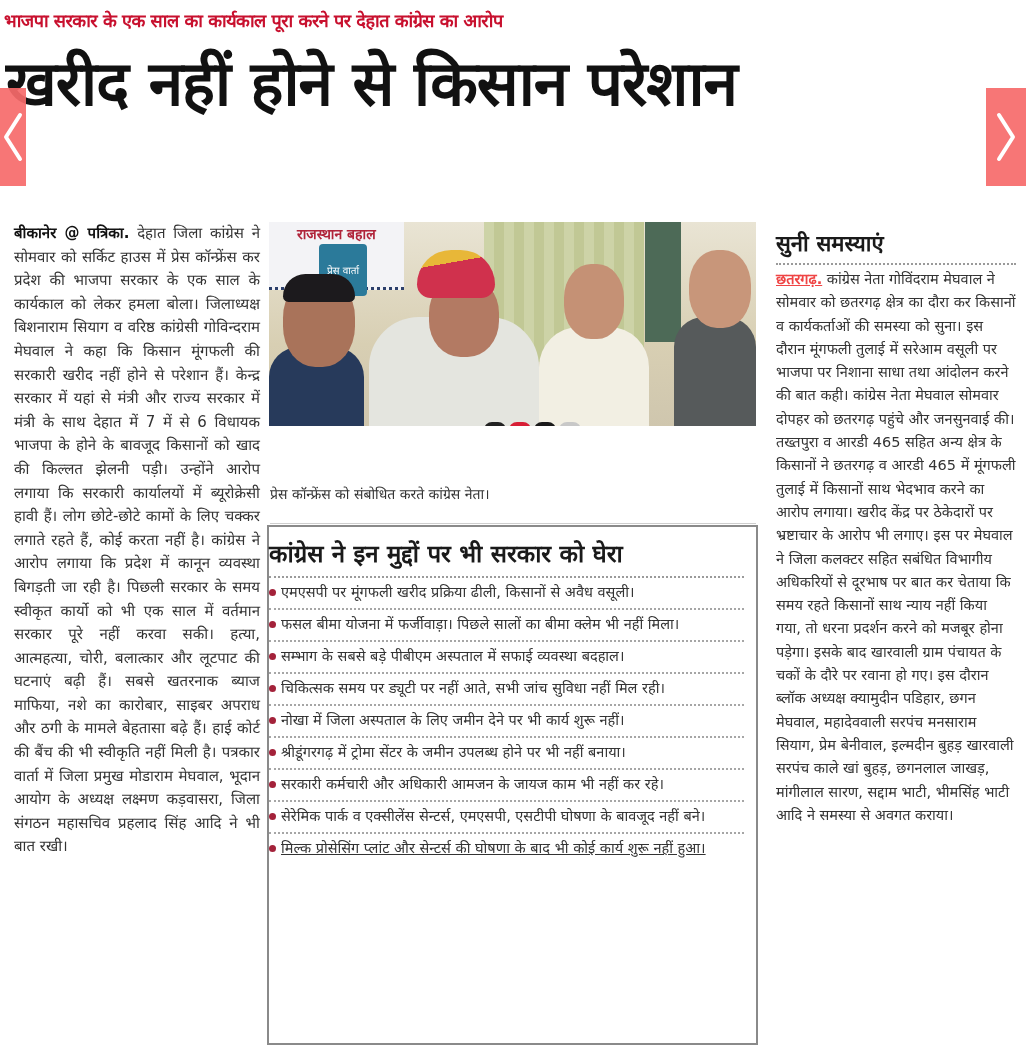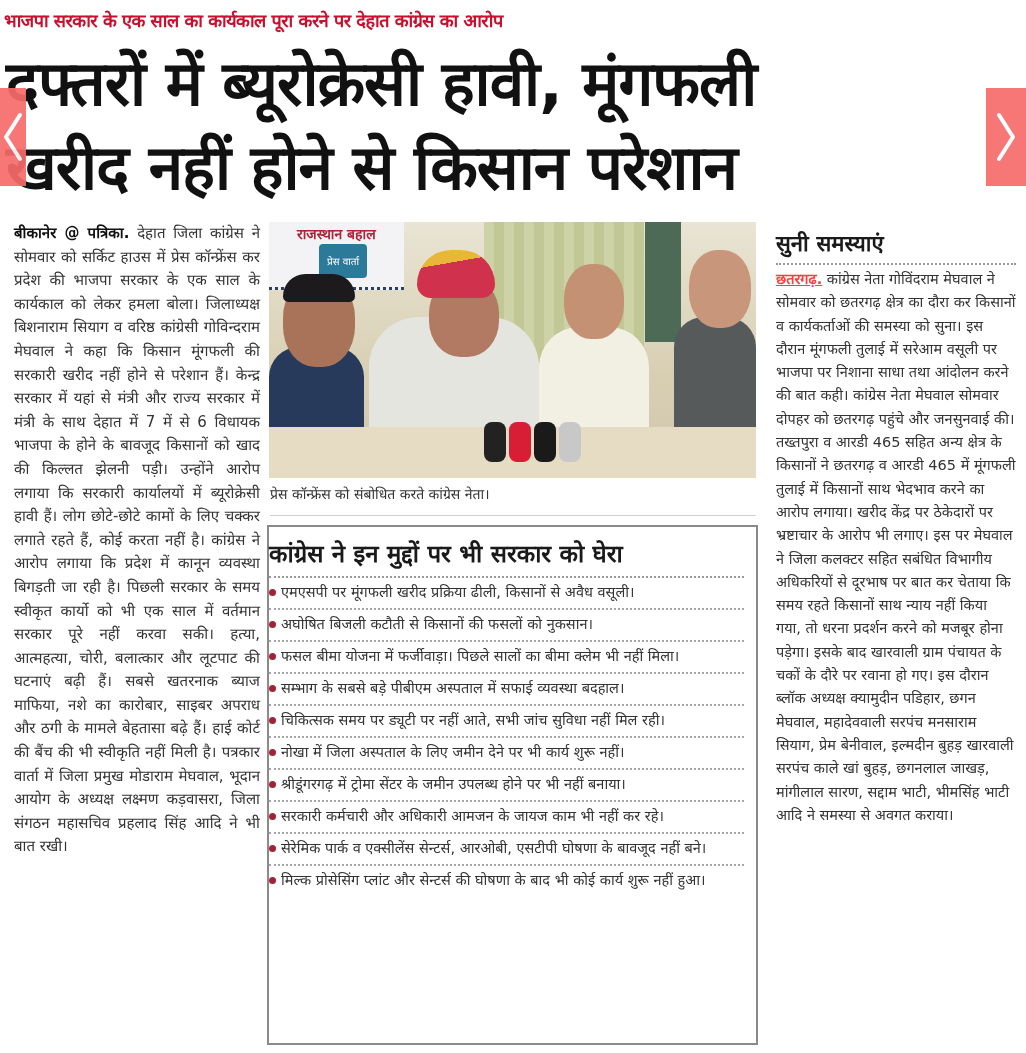--- a/index.html
+++ b/index.html
@@ -26,67 +26,67 @@
   .nav-arrow.right { right: 0; }
   .nav-arrow svg { display: block; }
 
   .col-left {
     position: absolute; left: 14px; top: 222px; width: 246px;
     font-size: 15px; line-height: 23.6px; text-align: justify; color: #333;
   }
   .col-left .dateline { font-weight: bold; color: #111; }
 
   .photo {
-    position: absolute; left: 269px; top: 222px; width: 487px; height: 256px;
+    position: absolute; left: 269px; top: 222px; width: 487px; height: 204px;
     background: linear-gradient(180deg, #e9e4d4 0%, #d8cfb3 60%, #cfc6ae 100%);
     overflow: hidden;
   }
   .photo .banner {
     position: absolute; left: 0; top: 0; width: 135px; height: 68px;
     background: #f3f3f6; border-bottom: 3px dotted #2c3f6b;
   }
   .photo .banner-title { position: absolute; left: 28px; top: 2px; font-size: 14px; font-weight: bold; color: #b0243a; }
-  .photo .banner-sub { position: absolute; left: 50px; top: 22px; font-size: 10px; color: #fff; background: #2b7a9a; padding: 10px 8px; border-radius: 4px; }
+  .photo .banner-sub { position: absolute; left: 50px; top: 22px; font-size: 10px; color: #fff; background: #2b7a9a; padding: 19px 8px; border-radius: 4px; }
   .photo .curtain { position: absolute; left: 215px; top: 0; width: 160px; height: 140px;
     background: repeating-linear-gradient(90deg, #cdd3a7 0 10px, #c1c895 10px 20px); }
   .photo .wall-green { position: absolute; left: 376px; top: 0; width: 36px; height: 120px; background: #4d6a57; }
   .photo .person { position: absolute; border-radius: 50% 50% 10px 10px; }
   .photo .p1-body { left: 0; top: 125px; width: 95px; height: 135px; background: #273a5b; border-radius: 30px 30px 0 0; }
   .photo .p1-head { left: 14px; top: 55px; width: 72px; height: 90px; background: #a9735a; border-radius: 45%; }
   .photo .p1-hair { left: 14px; top: 52px; width: 72px; height: 28px; background: #1c1a1d; border-radius: 40px 40px 10px 10px; }
   .photo .p2-body { left: 100px; top: 95px; width: 170px; height: 165px; background: #e4e5df; border-radius: 50px 50px 0 0; }
   .photo .p2-head { left: 160px; top: 55px; width: 70px; height: 80px; background: #b37a63; border-radius: 45%; }
   .photo .p2-turban { left: 148px; top: 28px; width: 78px; height: 48px;
     background: linear-gradient(170deg, #e8b738 0 30%, #d0314d 30% 100%); border-radius: 40px 40px 16px 16px; }
   .photo .p3-body { left: 270px; top: 105px; width: 110px; height: 150px; background: #f2efe3; border-radius: 40px 40px 0 0; }
   .photo .p3-head { left: 295px; top: 42px; width: 60px; height: 75px; background: #c59175; border-radius: 45%; }
   .photo .p4-body { left: 405px; top: 95px; width: 82px; height: 150px; background: #565a5b; border-radius: 30px 30px 0 0; }
   .photo .p4-head { left: 420px; top: 28px; width: 62px; height: 78px; background: #c8967a; border-radius: 45%; }
   .photo .table { position: absolute; left: 0; top: 205px; width: 487px; height: 51px; background: #e6dcc3; }
   .photo .mic { position: absolute; top: 200px; width: 22px; height: 40px; border-radius: 8px; }
 
   .caption {
     position: absolute; left: 270px; top: 484px; width: 486px;
-    font-size: 14px; color: #333; padding-bottom: 12px; border-bottom: 1px solid #cfcfcf;
+    font-size: 14px; color: #333; padding-bottom: 20px; border-bottom: 1px solid #cfcfcf;
   }
 
   .box {
     position: absolute; left: 267px; top: 525px; width: 491px; height: 520px;
     border: 2px solid #8a8a8a; padding: 10px 12px 0 0;
   }
   .box-title {
     font-size: 24px; font-weight: bold; color: #1a1a1a; line-height: 34px;
     padding-bottom: 5px; border-bottom: 2px dotted #9a9a9a; white-space: nowrap;
   }
   .box ul { list-style: none; }
   .box li {
     font-size: 14.5px; line-height: 23px; color: #333; padding: 3px 0 4px 0;
     border-bottom: 2px dotted #a6a6a6;
   }
-  .box li:last-child { border-bottom: none; }
+  .box li:last-child { border-bottom: none; text-decoration: underline; }
   .box li .bullet {
     display: inline-block; width: 7px; height: 7px; border-radius: 50%;
     background: #a3223a; margin-right: 5px; vertical-align: middle; position: relative; top: -1px;
   }
 
   .col-right {
     position: absolute; left: 776px; top: 229px; width: 240px;
   }
   .col-right .side-title {
     font-size: 22px; font-weight: bold; color: #1a1a1a; line-height: 30px;
@@ -94,21 +94,20 @@
   }
   .col-right .side-body { font-size: 14.5px; line-height: 23.3px; color: #333; }
   .col-right .dateline { font-weight: bold; color: #ef4444; text-decoration: underline; }
 </style>
 </head>
 <body>
 
 <div class="kicker">भाजपा सरकार के एक साल का कार्यकाल पूरा करने पर देहात कांग्रेस का आरोप</div>
 
 <div class="headline">
-  <div>दफ्तरों में ब्यूरोक्रेसी हावी, मूंगफली</div>
   <div>खरीद नहीं होने से किसान परेशान</div>
 </div>
 
 <div class="nav-arrow left">
   <svg width="22" height="60" viewBox="0 0 22 60">
     <polyline points="18,8 4,30 18,52" fill="none" stroke="#ffffff" stroke-width="4" stroke-linecap="round" stroke-linejoin="round"></polyline>
   </svg>
 </div>
 <div class="nav-arrow right">
   <svg width="24" height="60" viewBox="0 0 24 60">
@@ -144,28 +143,27 @@
   <div class="mic" style="left:290px;background:#c8c8c8;"></div>
   <div class="mic" style="left:215px;background:#222;"></div>
 </div>
 
 <div class="caption">प्रेस कॉन्फ्रेंस को संबोधित करते कांग्रेस नेता।</div>
 
 <div class="box">
   <div class="box-title">कांग्रेस ने इन मुद्दों पर भी सरकार को घेरा</div>
   <ul>
     <li><span class="bullet"></span><span>एमएसपी पर मूंगफली खरीद प्रक्रिया ढीली, किसानों से अवैध वसूली।</span></li>
-    <li><span class="bullet"></span><span>अघोषित बिजली कटौती से किसानों की फसलों को नुकसान।</span></li>
     <li><span class="bullet"></span><span>फसल बीमा योजना में फर्जीवाड़ा। पिछले सालों का बीमा क्लेम भी नहीं मिला।</span></li>
     <li><span class="bullet"></span><span>सम्भाग के सबसे बड़े पीबीएम अस्पताल में सफाई व्यवस्था बदहाल।</span></li>
     <li><span class="bullet"></span><span>चिकित्सक समय पर ड्यूटी पर नहीं आते, सभी जांच सुविधा नहीं मिल रही।</span></li>
     <li><span class="bullet"></span><span>नोखा में जिला अस्पताल के लिए जमीन देने पर भी कार्य शुरू नहीं।</span></li>
     <li><span class="bullet"></span><span>श्रीडूंगरगढ़ में ट्रोमा सेंटर के जमीन उपलब्ध होने पर भी नहीं बनाया।</span></li>
     <li><span class="bullet"></span><span>सरकारी कर्मचारी और अधिकारी आमजन के जायज काम भी नहीं कर रहे।</span></li>
-    <li><span class="bullet"></span><span>सेरेमिक पार्क व एक्सीलेंस सेन्टर्स, आरओबी, एसटीपी घोषणा के बावजूद नहीं बने।</span></li>
+    <li><span class="bullet"></span><span>सेरेमिक पार्क व एक्सीलेंस सेन्टर्स, एमएसपी, एसटीपी घोषणा के बावजूद नहीं बने।</span></li>
     <li><span class="bullet"></span><span>मिल्क प्रोसेसिंग प्लांट और सेन्टर्स की घोषणा के बाद भी कोई कार्य शुरू नहीं हुआ।</span></li>
   </ul>
 </div>
 
 <div class="col-right">
   <div class="side-title">सुनी समस्याएं</div>
   <div class="side-body">
     <span class="dateline">छतरगढ़.</span><span> कांग्रेस नेता गोविंदराम मेघवाल ने सोमवार को छतरगढ़ क्षेत्र का दौरा कर किसानों व कार्यकर्ताओं की समस्या को सुना। इस दौरान मूंगफली तुलाई में सरेआम वसूली पर भाजपा पर निशाना साधा तथा आंदोलन करने की बात कही। कांग्रेस नेता मेघवाल सोमवार दोपहर को छतरगढ़ पहुंचे और जनसुनवाई की। तख्तपुरा व आरडी 465 सहित अन्य क्षेत्र के किसानों ने छतरगढ़ व आरडी 465 में मूंगफली तुलाई में किसानों साथ भेदभाव करने का आरोप लगाया। खरीद केंद्र पर ठेकेदारों पर भ्रष्टाचार के आरोप भी लगाए। इस पर मेघवाल ने जिला कलक्टर सहित सबंधित विभागीय अधिकरियों से दूरभाष पर बात कर चेताया कि  समय रहते किसानों साथ न्याय नहीं किया गया, तो धरना प्रदर्शन करने को मजबूर होना पड़ेगा। इसके बाद खारवाली ग्राम पंचायत के चकों के दौरे पर रवाना हो गए। इस दौरान ब्लॉक अध्यक्ष क्यामुदीन पडिहार, छगन मेघवाल, महादेववाली सरपंच मनसाराम सियाग, प्रेम बेनीवाल, इल्मदीन बुहड़ खारवाली सरपंच काले खां बुहड़, छगनलाल जाखड़, मांगीलाल सारण, सद्दाम भाटी, भीमसिंह भाटी आदि ने समस्या से अवगत कराया।</span>
   </div>
 </div>

